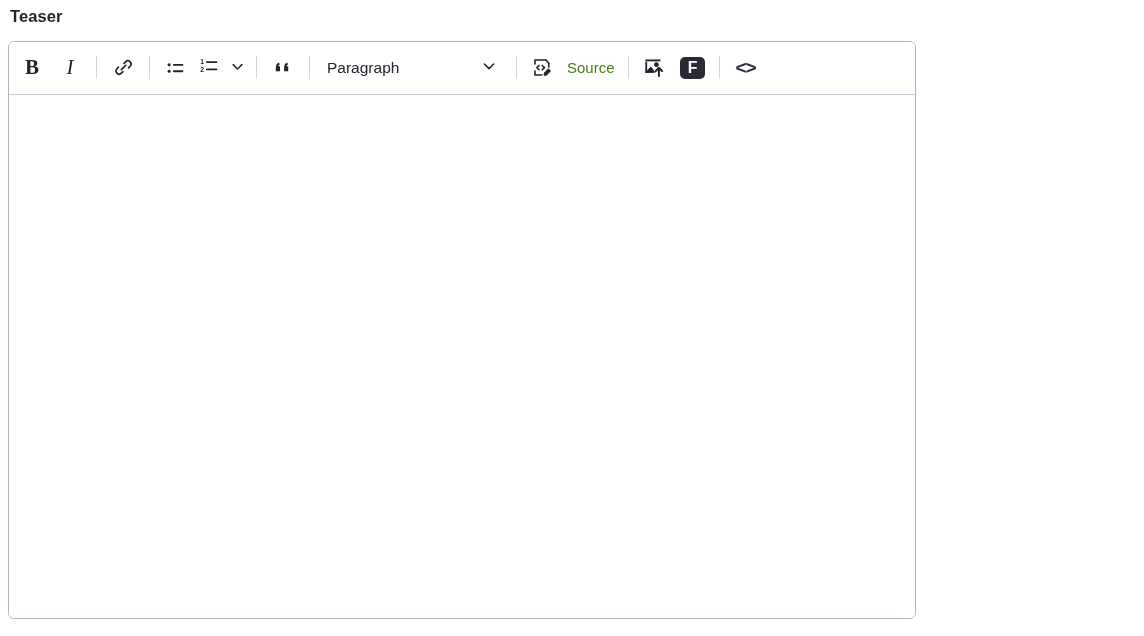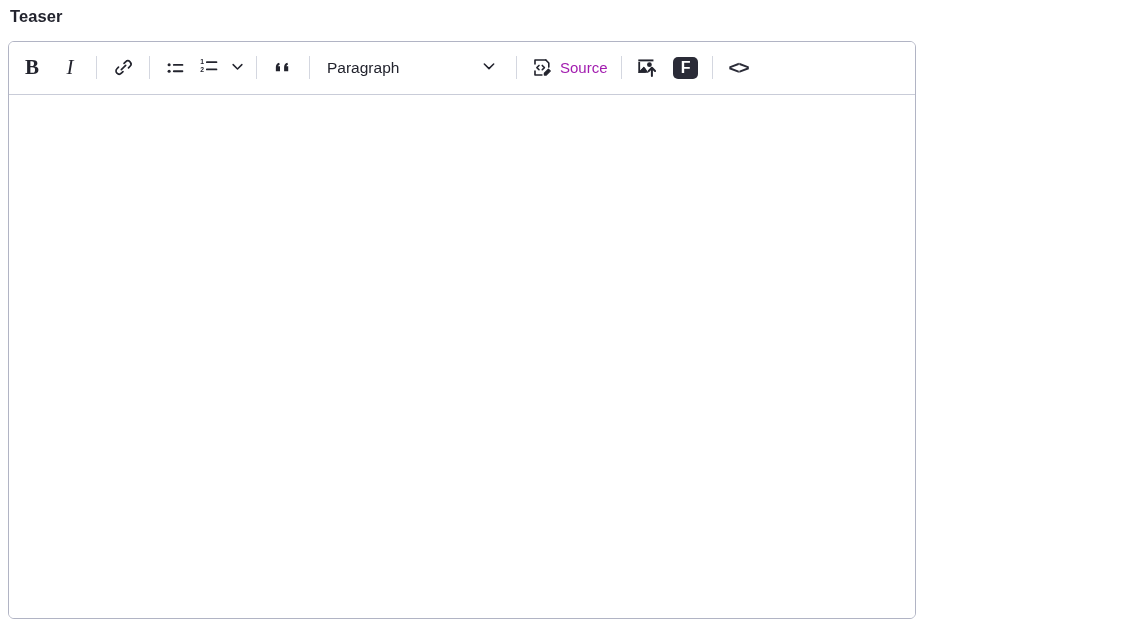--- a/index.html
+++ b/index.html
@@ -92,22 +92,22 @@
   }
   .glyph-b { font-weight: 700; font-size: 22px; }
   .glyph-i { font-style: italic; font-weight: 400; font-size: 22px; font-family: "Liberation Serif", serif; }
 
   .tb-btn svg { display: block; }
 
   .tb-label {
     font-family: "Liberation Sans", sans-serif;
     font-size: 15px;
     line-height: 1;
-    color: #a21caf;
-    margin-left: 7px;
+    color: #4d7c0f;
+    margin-left: 14px;
     white-space: nowrap;
   }
 
   .dropdown {
     height: 38px;
     display: flex;
     align-items: center;
     justify-content: space-between;
     border: 0;
     background: transparent;

